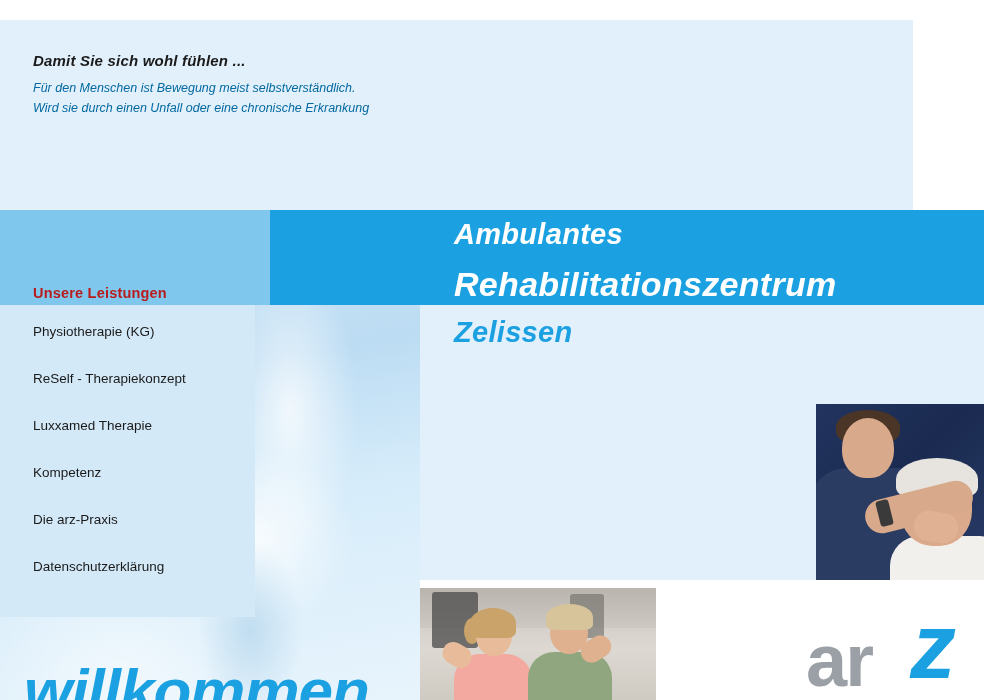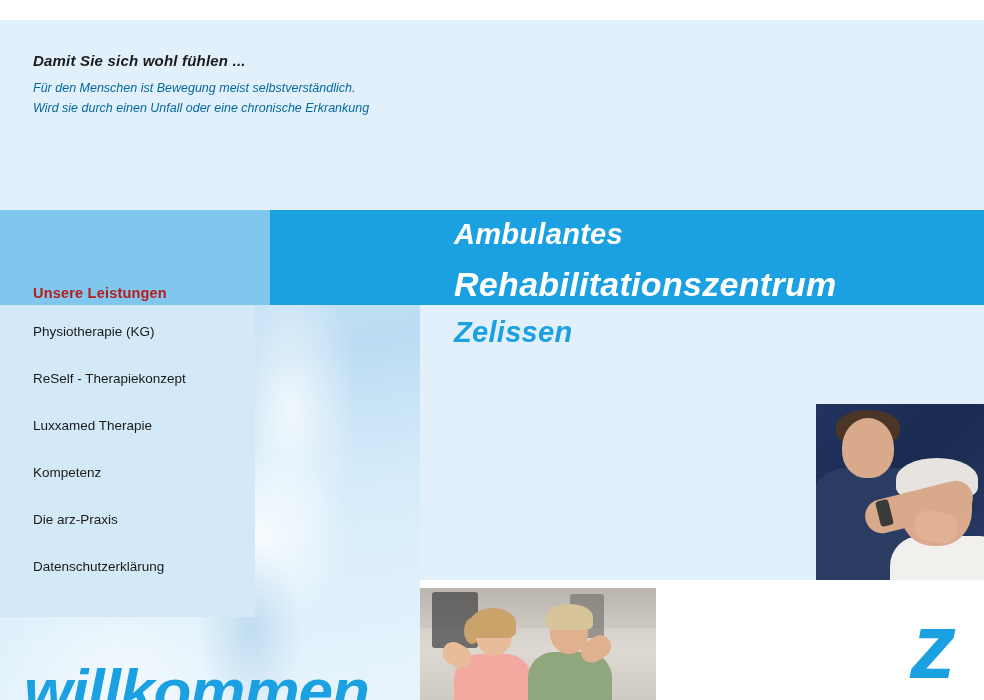--- a/index.html
+++ b/index.html
@@ -27,21 +27,21 @@
     position: absolute;
     left: 0; top: 0;
     width: 984px; height: 20px;
     background: #ffffff;
   }
 
   
   .intro-band {
     position: absolute;
     left: 0; top: 20px;
-    width: 984px; height: 190px;
+    width: 913px; height: 190px;
     background: #e2f0fb;
   }
   .intro-inner {
     position: absolute;
     left: 33px; top: 32px;
     width: 700px;
   }
   .intro-head {
     font-size: 15px;
     font-weight: bold;
@@ -440,18 +440,19 @@
     <div class="w-pony"></div>
     <div class="w-head"></div>
     <div class="w-hair"></div>
     <div class="m-body"></div>
     <div class="m-arm"></div>
     <div class="m-head"></div>
     <div class="m-hair"></div>
   </div>
 
   <div class="arz-logo">
+    <div class="arz-text">ar</div>
     <div class="arz-z">z</div>
   </div>
 
   <div class="white-right-col"></div>
 
 </div>
 
 </body></html>

